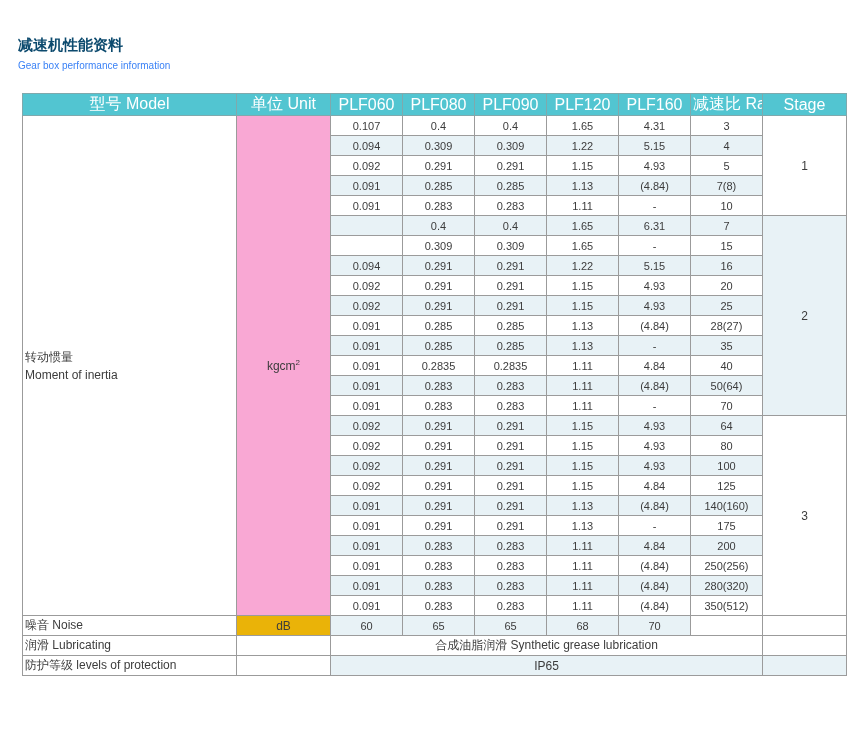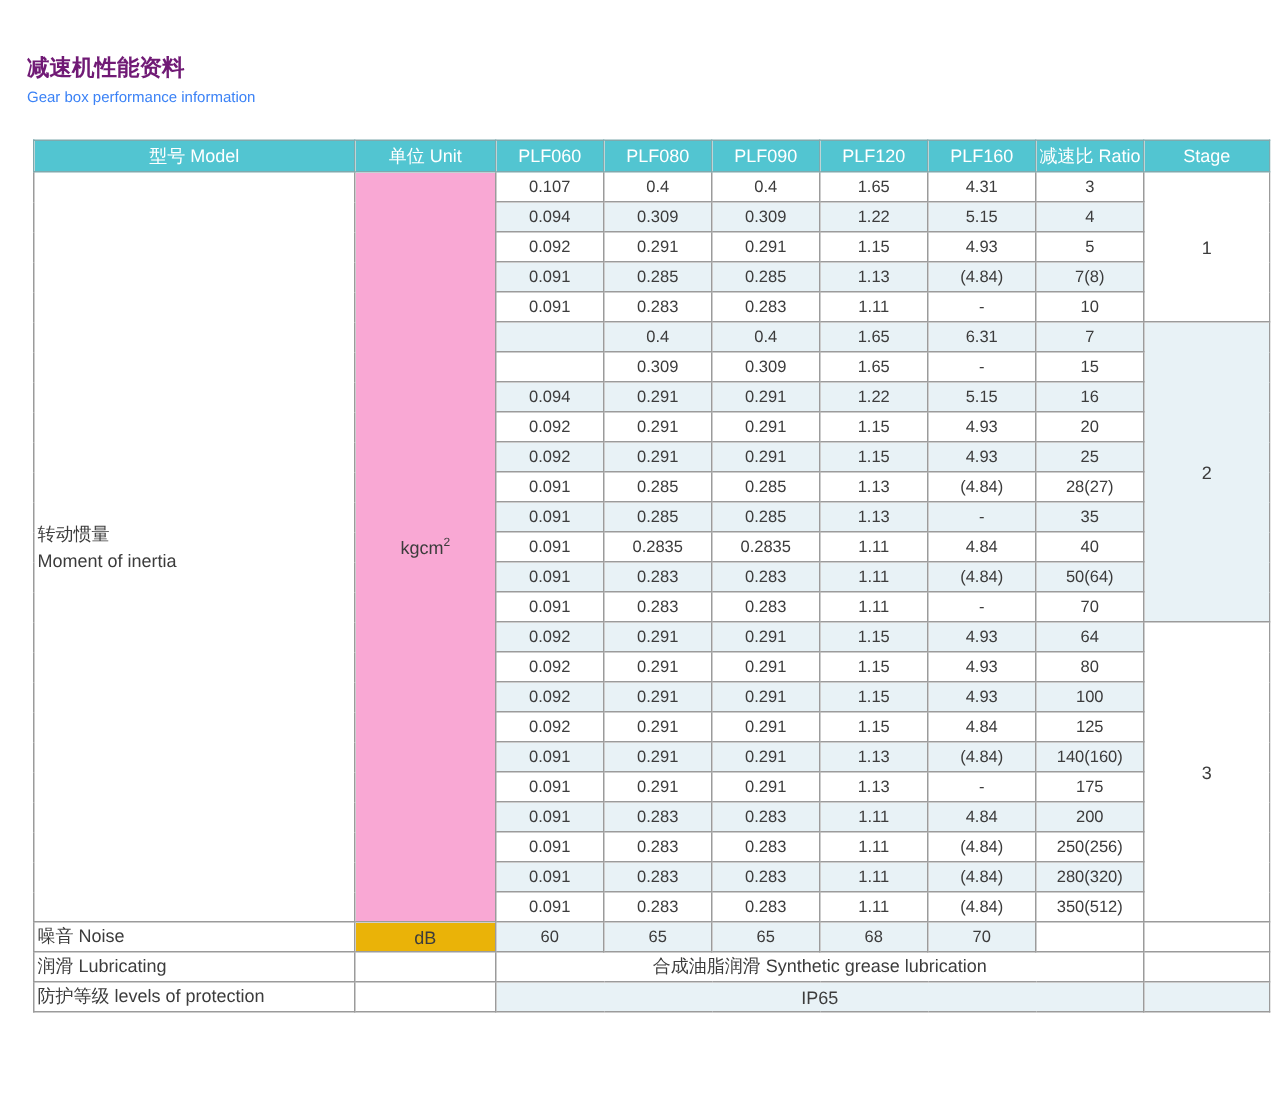--- a/index.html
+++ b/index.html
@@ -11,38 +11,38 @@
   *{box-sizing:border-box;}
   html,body{margin:0;padding:0;background:#fff;}
   body{
     width:847px;height:740px;overflow:hidden;
     font-family:"Liberation Sans","DejaVu Sans",sans-serif;
     color:var(--text);
   }
   .page{padding:36px 0 0 18px;}
   .title-zh{
     margin:0 0 5px 0;
-    font-size:15px;font-weight:bold;color:#701a75;
+    font-size:15px;font-weight:bold;color:#0c4a6e;
   }
   .title-en{
     font-size:10px;color:#3b82f6;margin:0 0 22px 0;
   }
   table{
     border-collapse:collapse;table-layout:fixed;
     width:824px;margin-left:4px;
   }
   th,td{
     border:1px solid var(--border);
     text-align:center;vertical-align:middle;
     font-size:11px;color:var(--text);
     height:20px;padding:0 2px;overflow:hidden;white-space:nowrap;
   }
   thead th{
     background:var(--header-bg);color:#ffffff;
-    font-weight:400;font-size:12px;height:21px;
+    font-weight:400;font-size:16px;height:21px;
     border-color:#7fa9ad;
   }
   td.s{background:var(--stripe);}
   td.model-cell{
     background:#fff;text-align:left;
     font-size:12px;line-height:1.5;
   }
   td.unit-cell{background:#f9a8d4;font-size:12px;}
   td.unit-cell sup{font-size:8px;}
   td.stage-cell{background:#fff;font-size:12px;}

